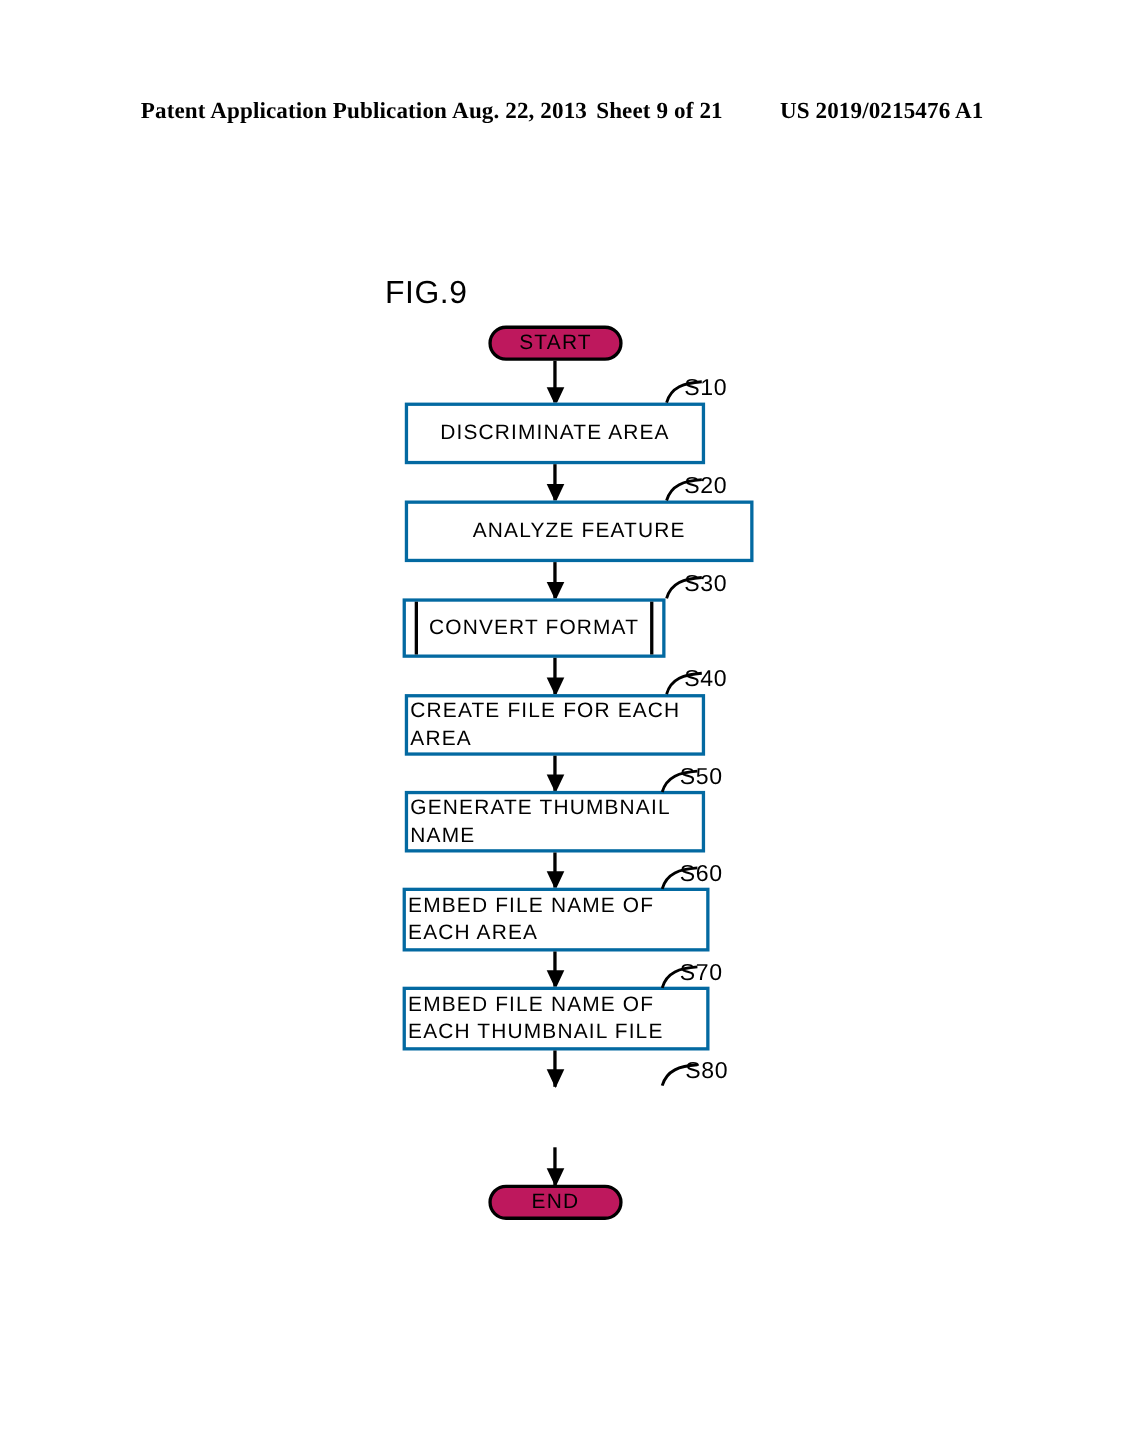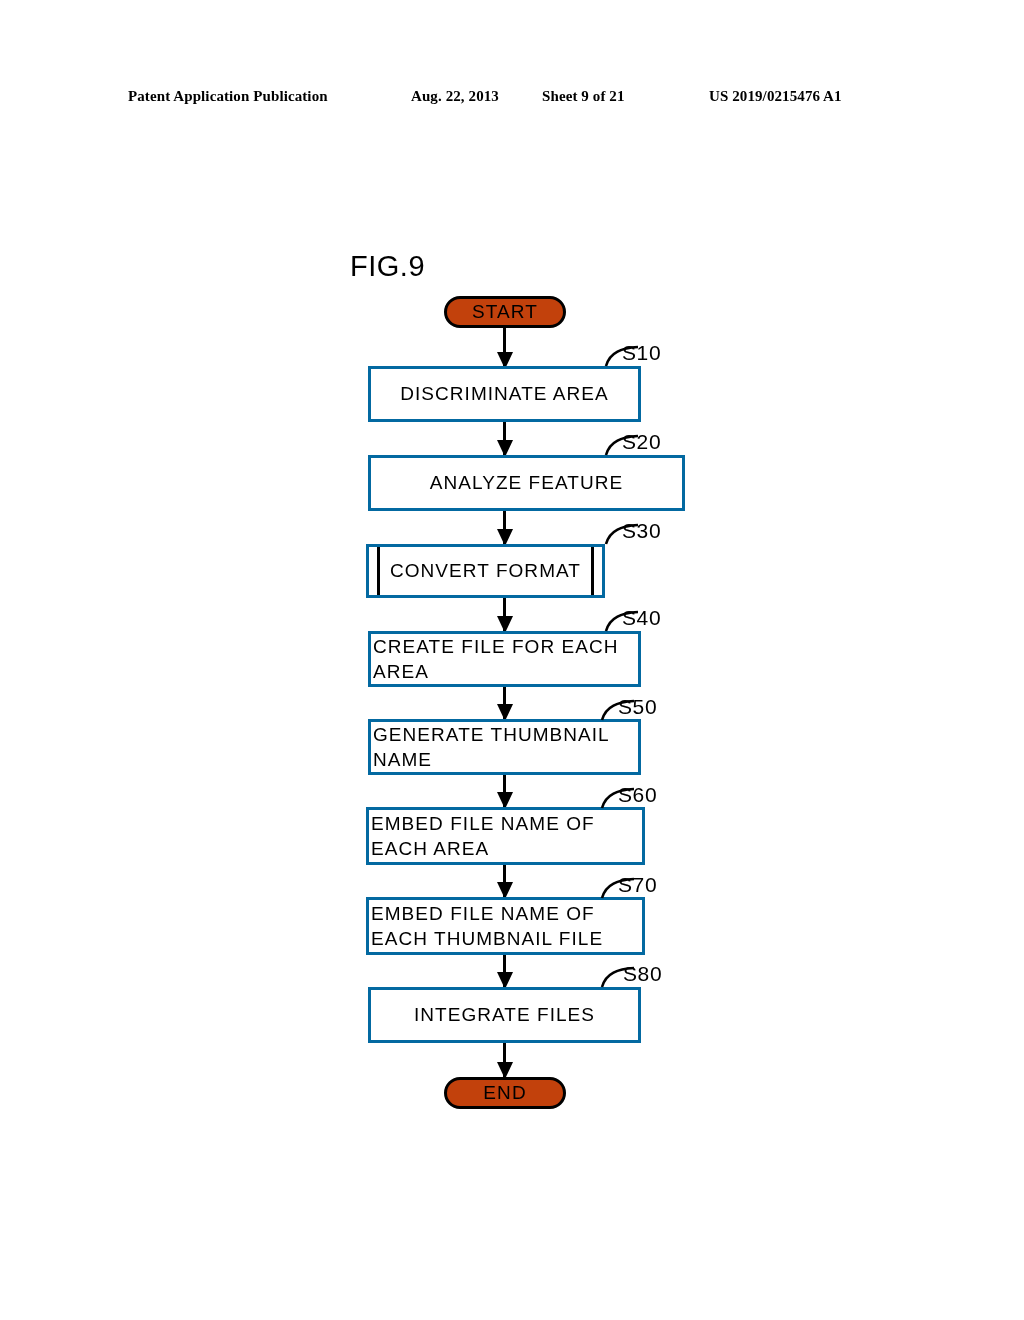--- a/index.html
+++ b/index.html
@@ -19,21 +19,21 @@
 
   
   .page-header {
     position: absolute;
     top: 88px;
     left: 0;
     width: 1024px;
     height: 26px;
     font-family: "Liberation Serif", serif;
     font-weight: bold;
-    font-size: 15px;
+    font-size: 21px;
     letter-spacing: 0.1px;
     white-space: nowrap;
   }
   .page-header .hdr-pub   { position: absolute; left: 128px;  top: 0; }
   .page-header .hdr-date  { position: absolute; left: 411px;  top: 0; }
   .page-header .hdr-sheet { position: absolute; left: 542px;  top: 0; }
   .page-header .hdr-num   { position: absolute; left: 709px;  top: 0; }
 
   
   .figure {
@@ -52,21 +52,21 @@
     letter-spacing: 0.5px;
     color: #000;
   }
 
   
   .terminal {
     position: absolute;
     box-sizing: border-box;
     border: 3px solid #000;
     border-radius: 999px;
-    background: #c2410c;
+    background: #be185d;
     display: flex;
     align-items: center;
     justify-content: center;
     font-size: 19px;
     letter-spacing: 1.1px;
   }
 
   
   .proc {
     position: absolute;
@@ -246,23 +246,20 @@
     <svg width="40" height="24" viewBox="0 0 40 24">
       <path d="M2 22 C 6 8, 18 4, 34 3" fill="none" stroke="#000" stroke-width="2.6"></path>
     </svg>
   </div>
   <div class="step-label" style="left:618px; top:873px;">S70</div>
 
   <div class="arrow" style="left:503px; top:955px; height:33px;">
       <i class="head"></i>
     </div>
 
-  <div class="proc center" style="left:368px; top:987px; width:273px; height:56px;">
-    <span>INTEGRATE FILES</span>
-  </div>
   <div class="leader" style="left:600px; top:965px;">
     <svg width="40" height="24" viewBox="0 0 40 24">
       <path d="M2 22 C 6 8, 18 4, 34 3" fill="none" stroke="#000" stroke-width="2.6"></path>
     </svg>
   </div>
   <div class="step-label" style="left:586px; top:962px;margin-left:37px;">S80</div>
 
   <div class="arrow" style="left:503px; top:1043px; height:35px;">
       <i class="head"></i>
     </div>

